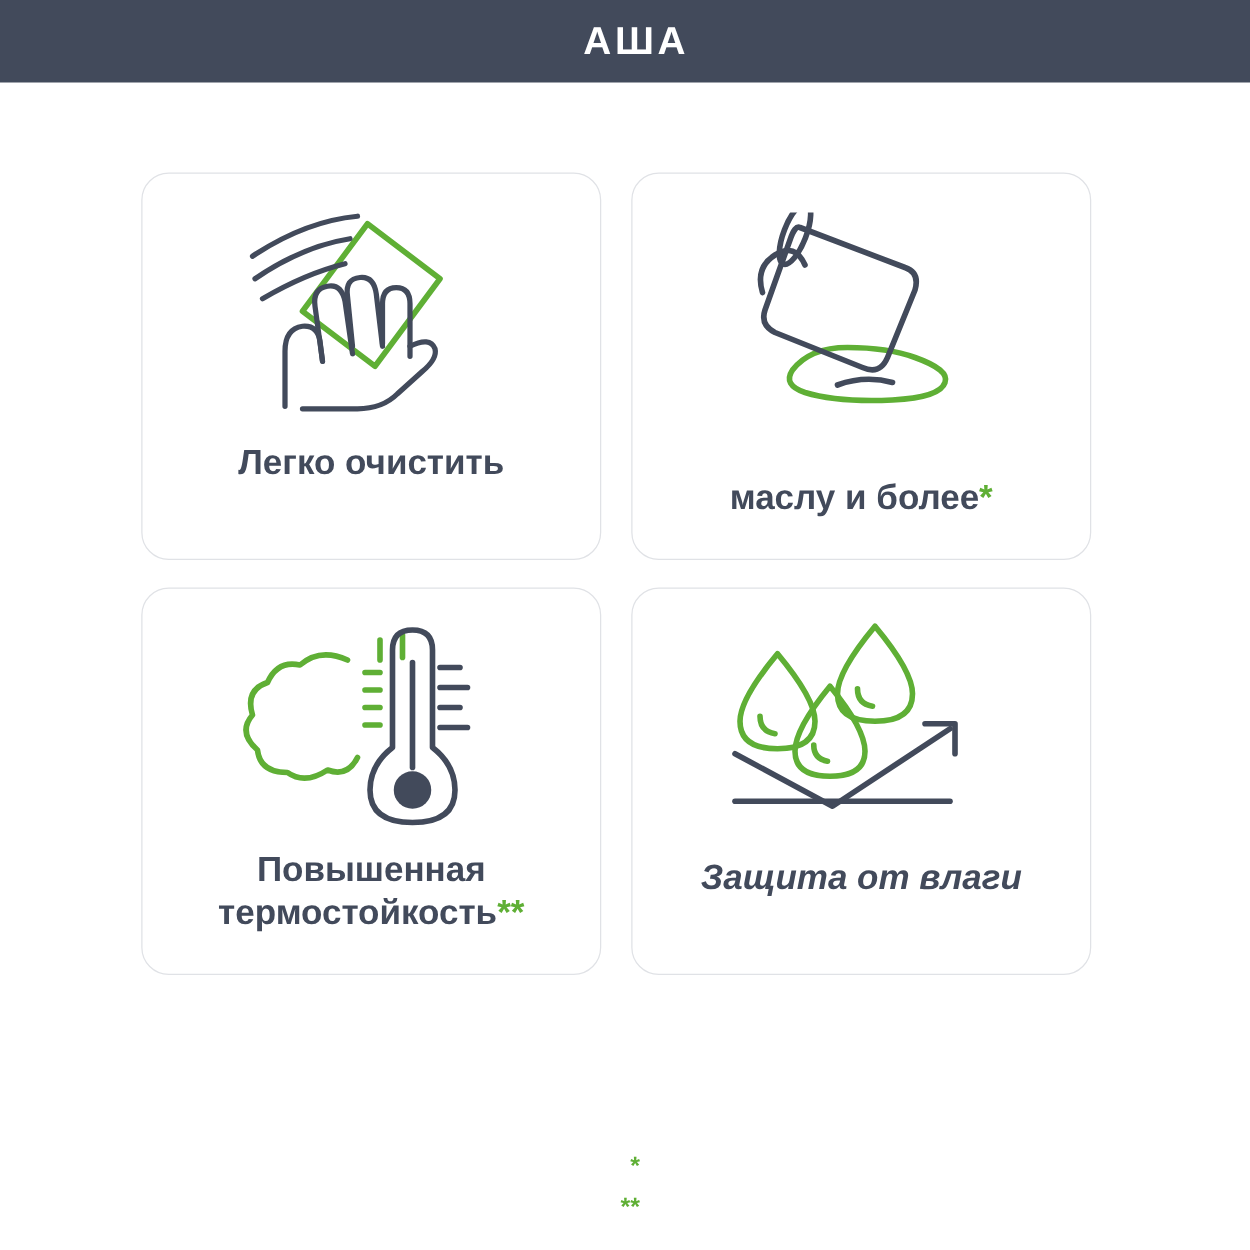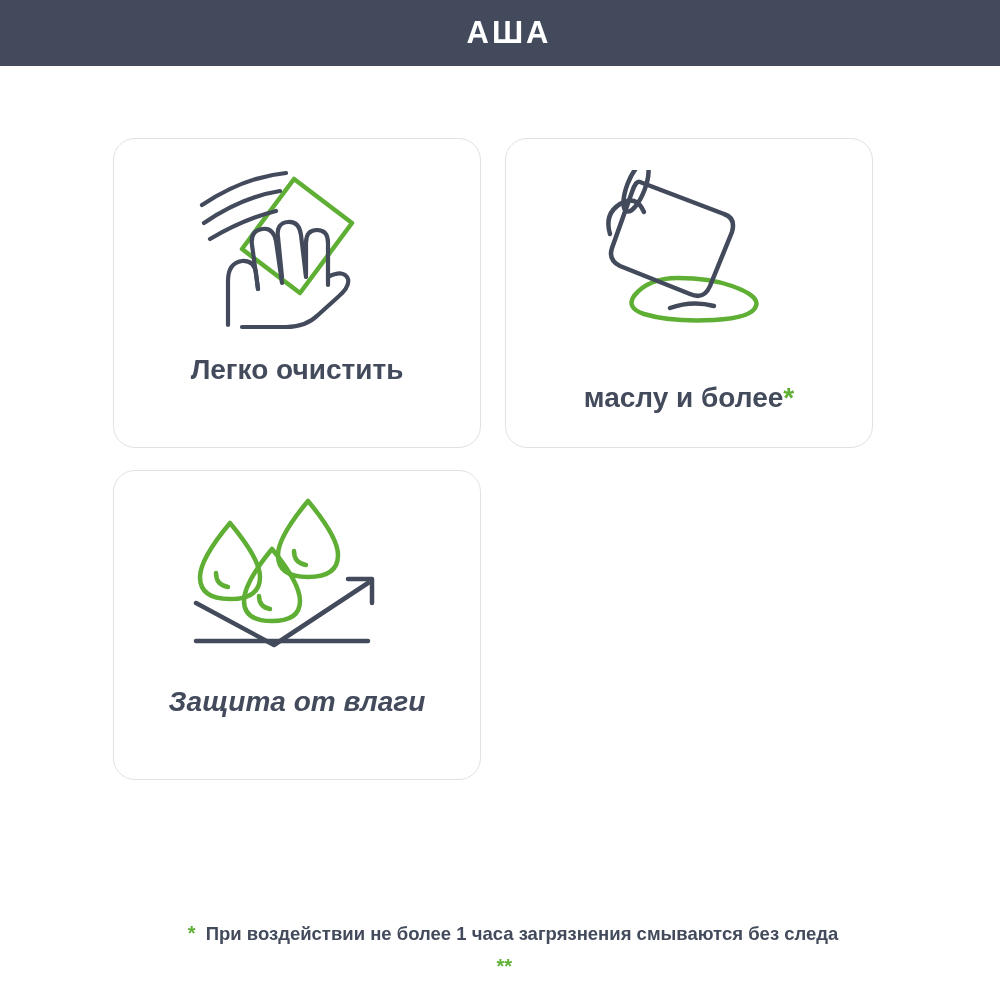--- a/index.html
+++ b/index.html
@@ -157,20 +157,41 @@
             <path d="M96 138 Q118 130 140 136"></path>
           </g>
         </svg>
       </div>
       <div class="card-label">
         <br>
         <span>маслу и более</span><span class="star">*</span>
       </div>
     </div>
 
+    <div class="card card-3">
+      <div class="card-art">
+        <svg width="230" height="180" viewBox="0 0 230 180">
+          <g fill="none" stroke="#5faf35" stroke-width="4.5" stroke-linecap="round" stroke-linejoin="round">
+            <path d="M96 34 Q74 24 58 38 Q40 34 32 52 Q14 58 20 78 Q8 92 24 106 Q26 124 48 124 Q62 134 80 122 Q96 128 104 112"></path>
+            <path d="M122 18 L122 34 M140 14 L140 32"></path>
+            <path d="M110 44 L122 44 M110 58 L122 58 M110 72 L122 72 M110 86 L122 86"></path>
+          </g>
+          <g fill="none" stroke="#424a5b" stroke-width="4.5" stroke-linecap="round" stroke-linejoin="round">
+            <path d="M132 104 L132 26 Q132 10 148 10 Q164 10 164 26 L164 104 Q182 118 182 138 Q182 164 148 164 Q114 164 114 138 Q114 118 132 104 Z"></path>
+            <path d="M148 36 L148 120"></path>
+            <circle cx="148" cy="138" r="15" fill="#424a5b" stroke="none"></circle>
+            <path d="M170 40 L186 40 M170 56 L192 56 M170 72 L186 72 M170 88 L192 88"></path>
+          </g>
+        </svg>
+      </div>
+      <div class="card-label">
+        <span>Повышенная</span><br>
+        <span>термостойкость</span><span class="star">**</span>
+      </div>
+    </div>
 
     <div class="card card-4">
       <div class="card-art">
         <svg width="230" height="175" viewBox="0 0 230 175">
           <g fill="none" stroke="#5faf35" stroke-width="4.5" stroke-linecap="round" stroke-linejoin="round">
             <path d="M48 26 Q78 62 78 80 Q78 102 48 102 Q18 102 18 80 Q18 62 48 26 Z"></path>
             <path d="M34 76 Q34 88 46 90"></path>
             <path d="M126 4 Q156 40 156 58 Q156 80 126 80 Q96 80 96 58 Q96 40 126 4 Z"></path>
             <path d="M112 54 Q112 66 124 68"></path>
             <path d="M90 52 Q118 86 118 104 Q118 124 90 124 Q62 124 62 104 Q62 86 90 52 Z"></path>
@@ -186,20 +207,19 @@
       <div class="card-label">
         <span>Защита от влаги</span>
       </div>
     </div>
 
   </div>
 
   <div class="footnotes">
     <div class="footnote">
       <span class="marker">*</span>
-      <span>При воздействии не более 1 часа загрязнения смываются без следа</span>
     </div>
     <div class="footnote">
       <span class="marker">**</span>
     </div>
   </div>
 
 </div>
 
 </body></html>

